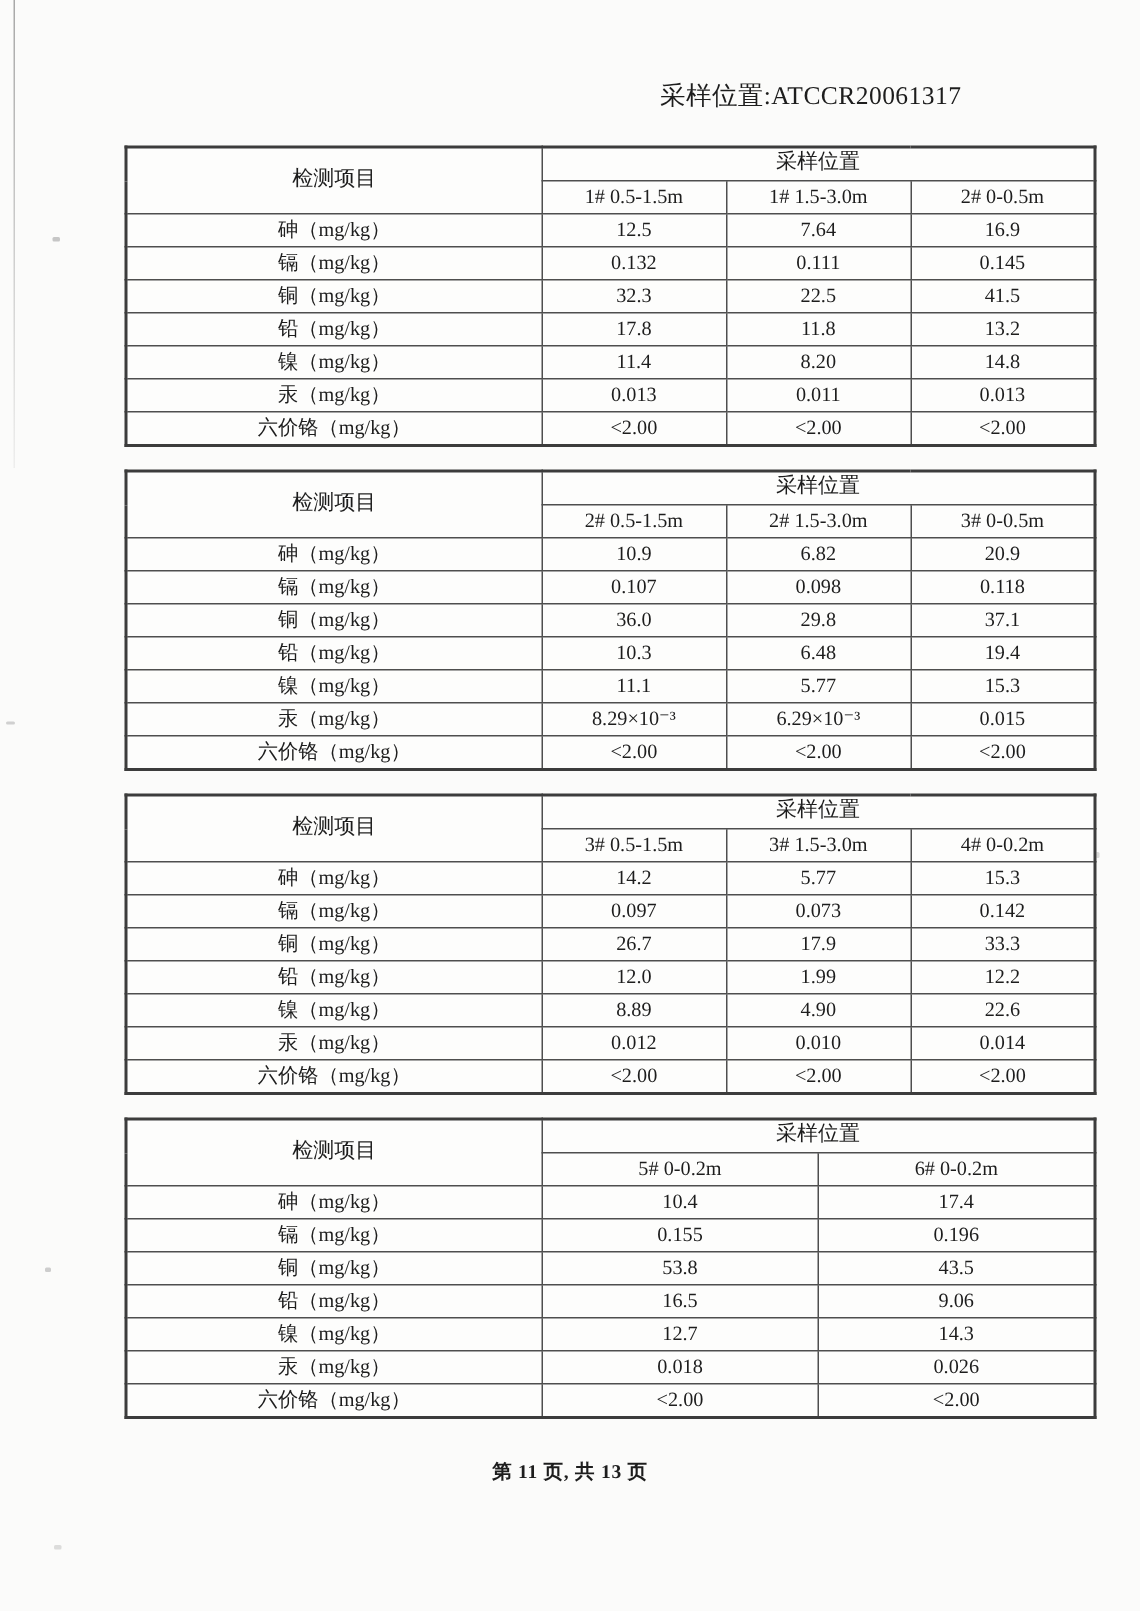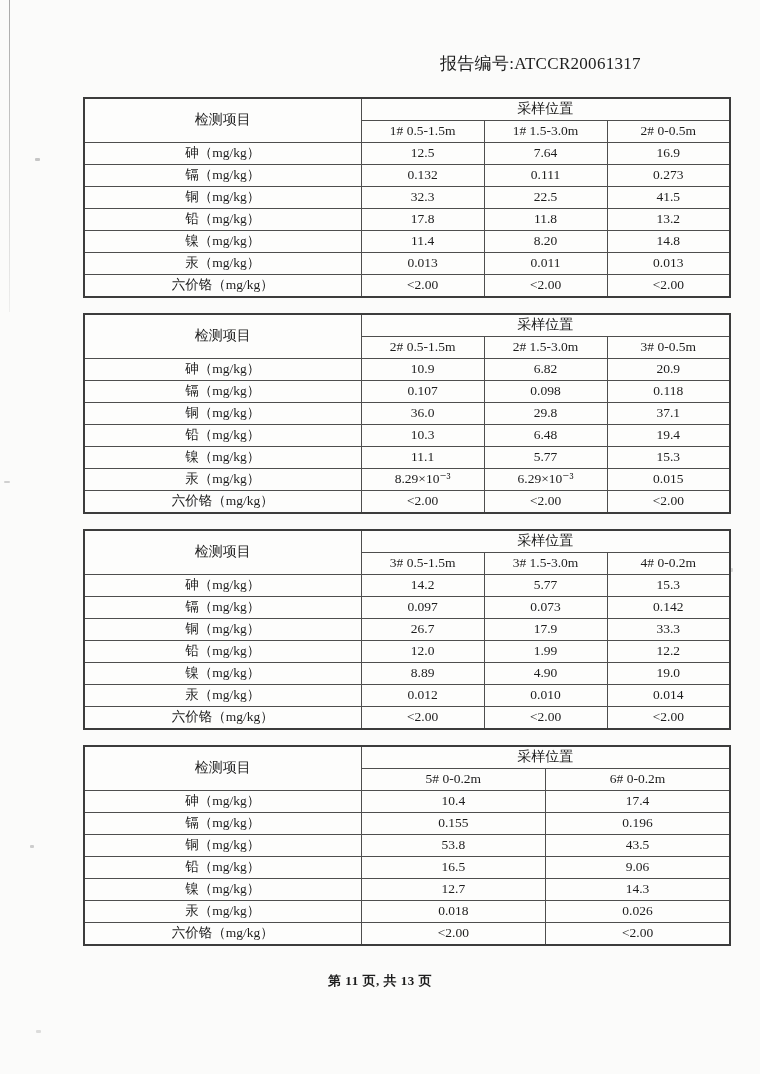--- a/index.html
+++ b/index.html
@@ -71,21 +71,21 @@
 <body>
 
 <div>
   <div class="scan-line"></div>
   <div class="speck speck-a"></div>
   <div class="speck speck-b"></div>
   <div class="speck speck-c"></div>
   <div class="speck speck-d"></div>
   <div class="speck speck-e"></div>
 
-  <div class="report-no">报告编号:ATCCR20061317</div>
+  <div class="report-no">采样位置:ATCCR20061317</div>
 
   <div class="tables-container">
       <table class="dt">
         <colgroup>
           <col style="width: 42.9%;">
           <col style="width: 19.0333%;">
           <col style="width: 19.0333%;">
           <col style="width: 19.0333%;">
         </colgroup>
         <tbody>
@@ -101,21 +101,21 @@
           <tr>
             <td>砷（mg/kg）</td>
             <td>12.5</td>
             <td>7.64</td>
             <td>16.9</td>
           </tr>
           <tr>
             <td>镉（mg/kg）</td>
             <td>0.132</td>
             <td>0.111</td>
-            <td>0.273</td>
+            <td>0.145</td>
           </tr>
           <tr>
             <td>铜（mg/kg）</td>
             <td>32.3</td>
             <td>22.5</td>
             <td>41.5</td>
           </tr>
           <tr>
             <td>铅（mg/kg）</td>
             <td>17.8</td>
@@ -241,21 +241,21 @@
           <tr>
             <td>铅（mg/kg）</td>
             <td>12.0</td>
             <td>1.99</td>
             <td>12.2</td>
           </tr>
           <tr>
             <td>镍（mg/kg）</td>
             <td>8.89</td>
             <td>4.90</td>
-            <td>19.0</td>
+            <td>22.6</td>
           </tr>
           <tr>
             <td>汞（mg/kg）</td>
             <td>0.012</td>
             <td>0.010</td>
             <td>0.014</td>
           </tr>
           <tr>
             <td>六价铬（mg/kg）</td>
             <td>&lt;2.00</td>

